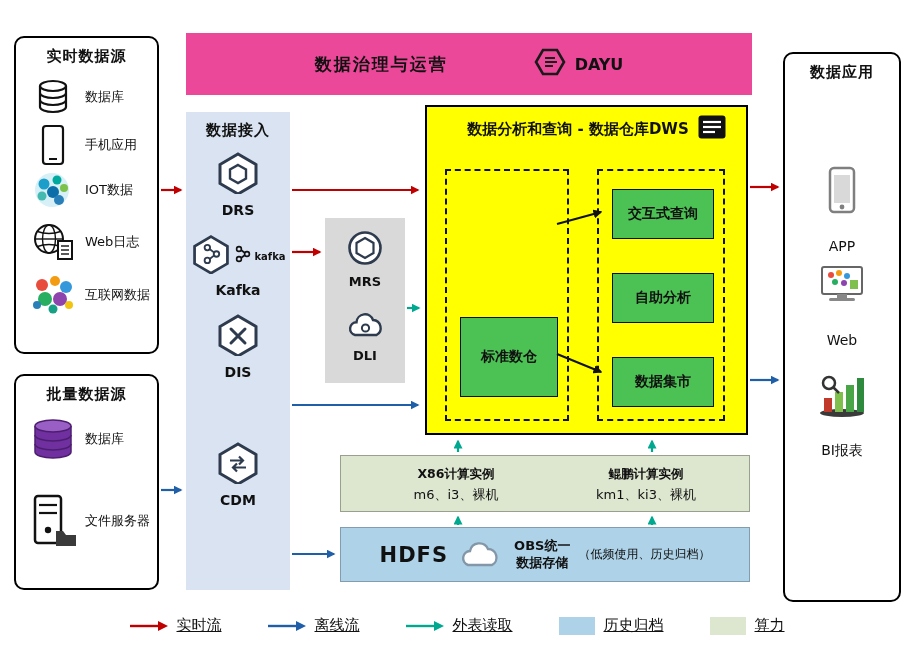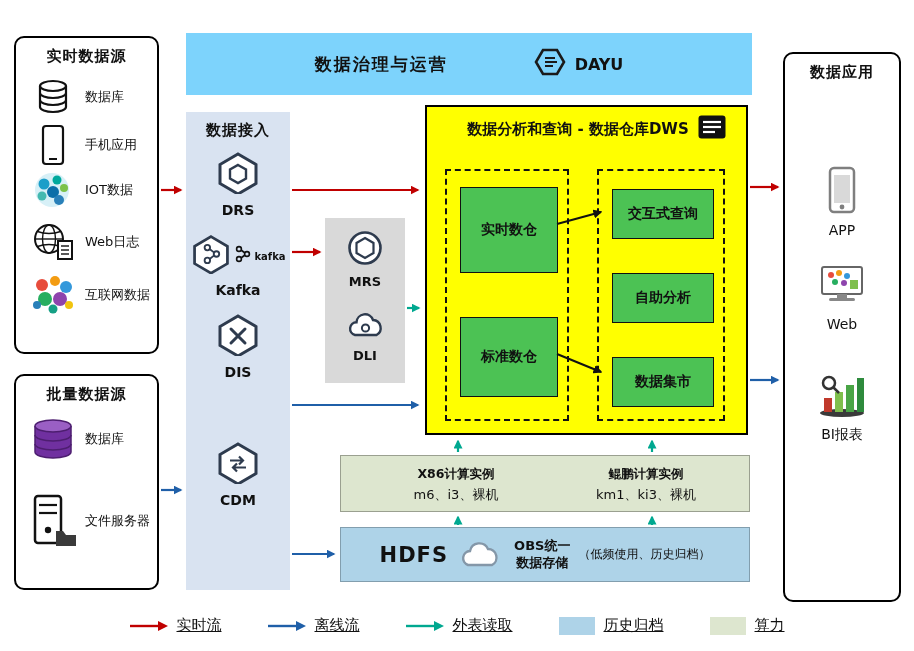--- a/index.html
+++ b/index.html
@@ -6,21 +6,21 @@
   body { font-family:"DejaVu Sans","Liberation Sans",sans-serif; background:#fff; color:#111; }
   #canvas { position:relative; width:914px; height:651px; background:#fff; overflow:hidden; }
 
   .panel { position:absolute; background:#fff; border:2px solid #000; border-radius:10px; z-index:1; }
   .panel-title { font-weight:700; font-size:15px; text-align:center; margin-top:9px; letter-spacing:1px; }
 
   .row { position:absolute; display:flex; align-items:center; gap:7px; left:12px; }
   .row .ic { width:50px; flex:0 0 50px; display:flex; justify-content:center; }
   .row .lb { font-size:13px; line-height:1.25; max-width:70px; }
 
-  #banner { position:absolute; left:186px; top:33px; width:566px; height:62px; background:#7dd3fc;
+  #banner { position:absolute; left:186px; top:33px; width:566px; height:62px; background:#ec4899;
             display:flex; align-items:center; justify-content:center; gap:85px; z-index:1; }
   #banner .bt { font-weight:700; font-size:17px; letter-spacing:2px; }
   .dayu { display:flex; align-items:center; gap:8px; font-weight:700; font-size:16px; }
 
   #ingestion { position:absolute; left:186px; top:112px; width:104px; height:478px; background:#d9e3f1; z-index:1; }
   .svc { position:absolute; left:0; width:100%; display:flex; flex-direction:column; align-items:center; gap:4px; }
   .svc .t { font-weight:700; font-size:14px; }
   .icrow { display:flex; align-items:center; gap:2px; }
   .kword { font-size:10px; font-weight:700; }
 
@@ -39,21 +39,21 @@
   .cpu { position:absolute; text-align:center; }
   .cpu .c1 { font-weight:700; font-size:12.5px; }
   .cpu .c2 { font-size:13px; margin-top:3px; }
 
   #hdfsbox { position:absolute; left:340px; top:527px; width:410px; height:55px; background:#aed3e8; border:1px solid rgba(0,0,0,.25);
              display:flex; align-items:center; justify-content:center; gap:8px; z-index:1; }
   #hdfsbox .h1 { font-weight:700; font-size:21px; letter-spacing:1px; }
   #hdfsbox .obs { font-weight:700; font-size:13px; line-height:1.3; text-align:center; }
   #hdfsbox .note { font-size:12px; }
 
-  #apps .app-item { position:absolute; left:0; width:100%; display:flex; flex-direction:column; align-items:center; gap:4px; }
+  #apps .app-item { position:absolute; left:0; width:100%; display:flex; flex-direction:column; align-items:center; gap:20px; }
   #apps .alb { font-size:14px; }
 
   #legend { position:absolute; left:0; top:616px; width:914px; display:flex; justify-content:center; align-items:center; gap:46px; z-index:1; }
   .lg-item { display:flex; align-items:center; gap:9px;text-decoration:underline; }
   .lg-label { font-size:15px; }
 
   #arrows { position:absolute; left:0; top:0; z-index:20; pointer-events:none; }
 </style>
 </head>
 <body>
@@ -267,23 +267,20 @@
         <svg width="30" height="26" viewBox="0 0 30 26">
           <rect x="1.5" y="1.5" width="27" height="23" rx="3" fill="#111"></rect>
           <line x1="6" y1="8" x2="24" y2="8" stroke="#fff" stroke-width="2.2"></line>
           <line x1="6" y1="13" x2="24" y2="13" stroke="#fff" stroke-width="2.2"></line>
           <line x1="6" y1="18" x2="18" y2="18" stroke="#fff" stroke-width="2.2"></line>
         </svg>
       </span>
     </div>
 
     <div class="dashed" id="dash-left">
-      <div class="module" style="left:13px;top:16px;width:98px;height:86px;">
-        <span>实时数仓</span>
-      </div>
       <div class="module" style="left:13px;top:146px;width:98px;height:80px;">
         <span>标准数仓</span>
       </div>
     </div>
 
     <div class="dashed" id="dash-right">
       <div class="module" style="left:13px;top:18px;width:102px;height:50px;">
         <span>交互式查询</span>
       </div>
       <div class="module" style="left:13px;top:102px;width:102px;height:50px;">

